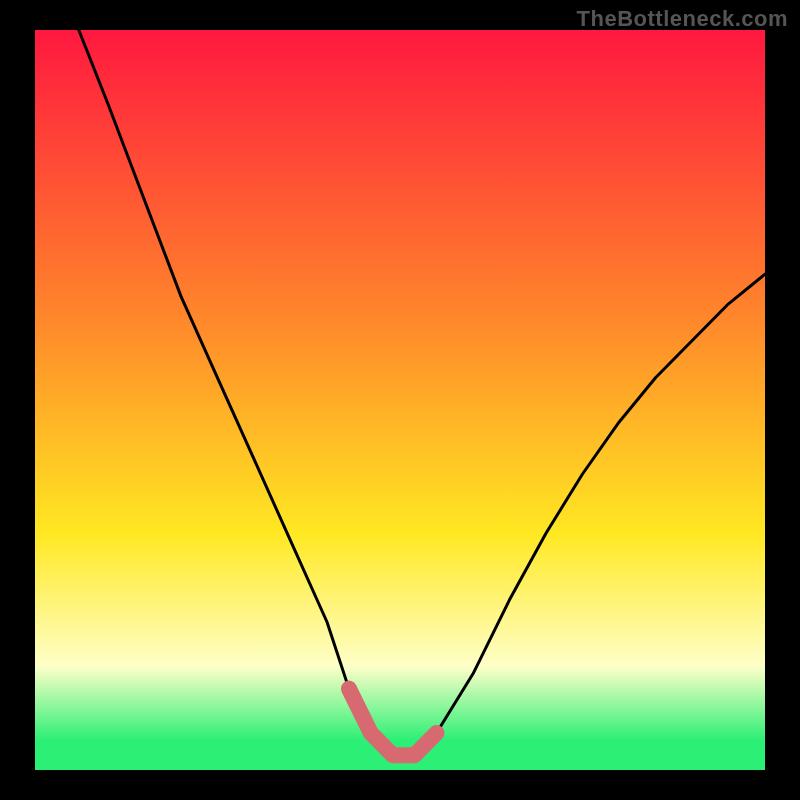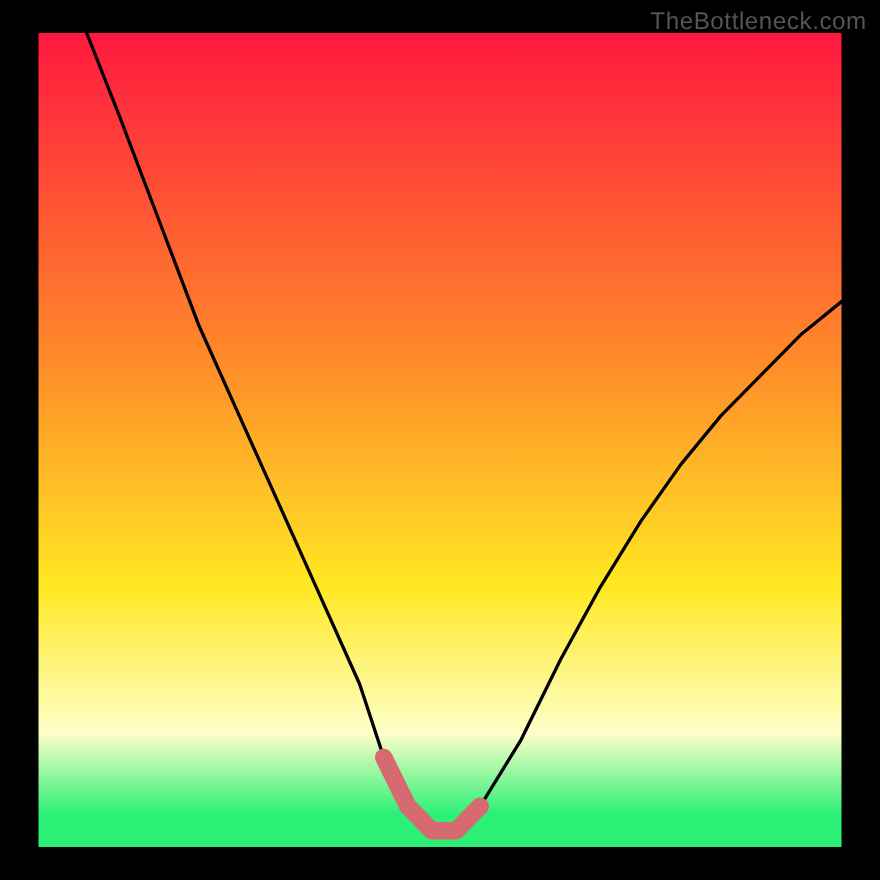--- a/index.html
+++ b/index.html
@@ -14,21 +14,21 @@
     position: relative;
     width: 800px;
     height: 800px;
   }
   .watermark {
     position: absolute;
     top: 6px;
     right: 12px;
     font-family: Arial, Helvetica, sans-serif;
     font-size: 22px;
-    font-weight: 400;
+    font-weight: 700;
     color: #555555;
     z-index: 10;
     letter-spacing: 0.5px;
   }
   svg {
     position: absolute;
     left: 0;
     top: 0;
   }
 </style>

